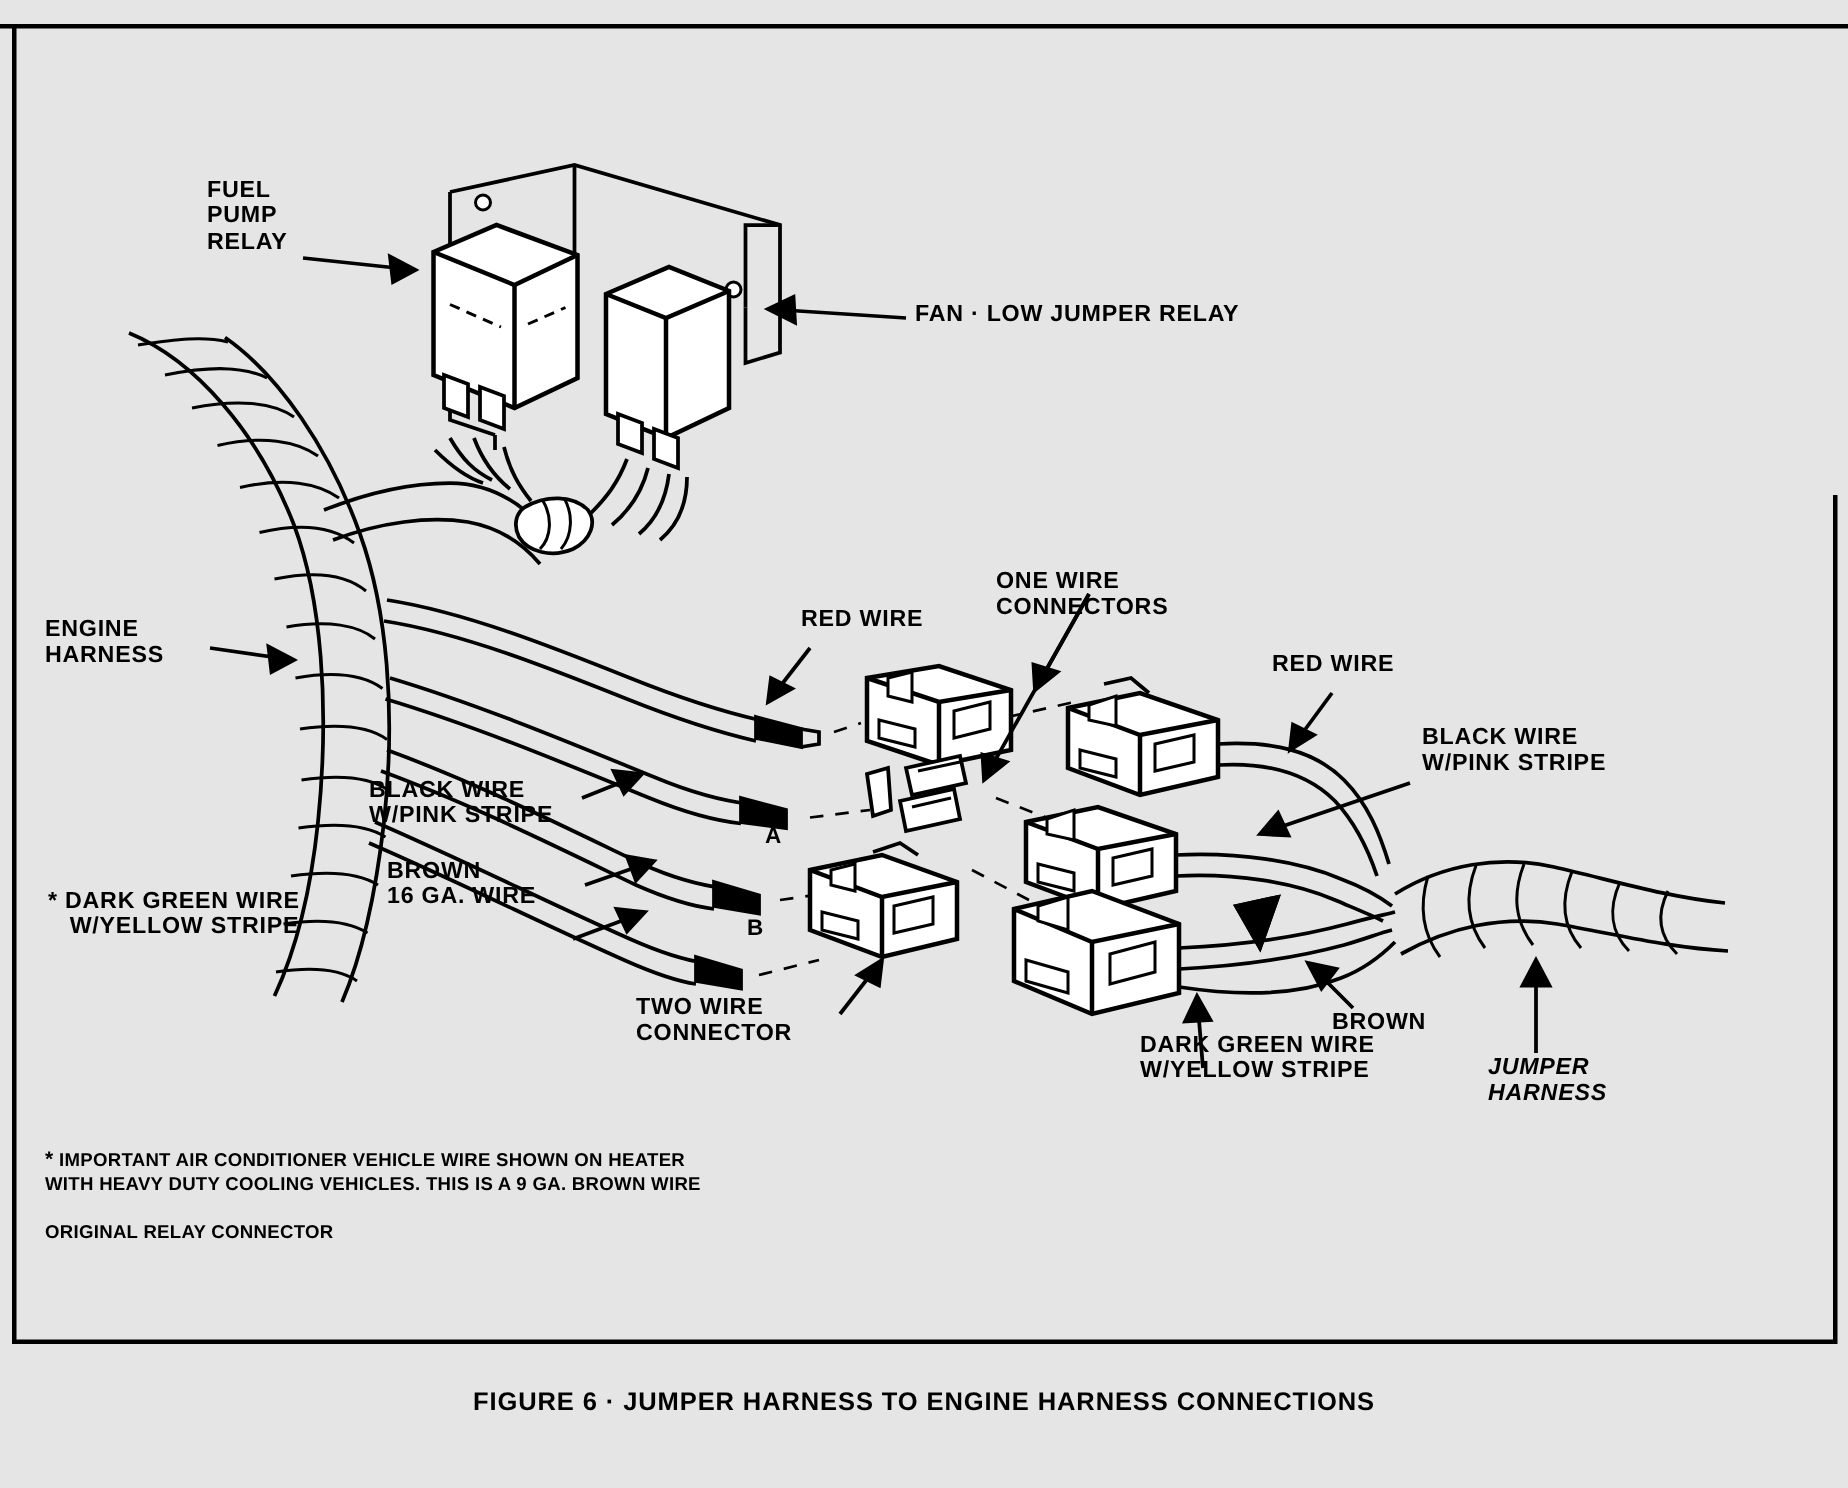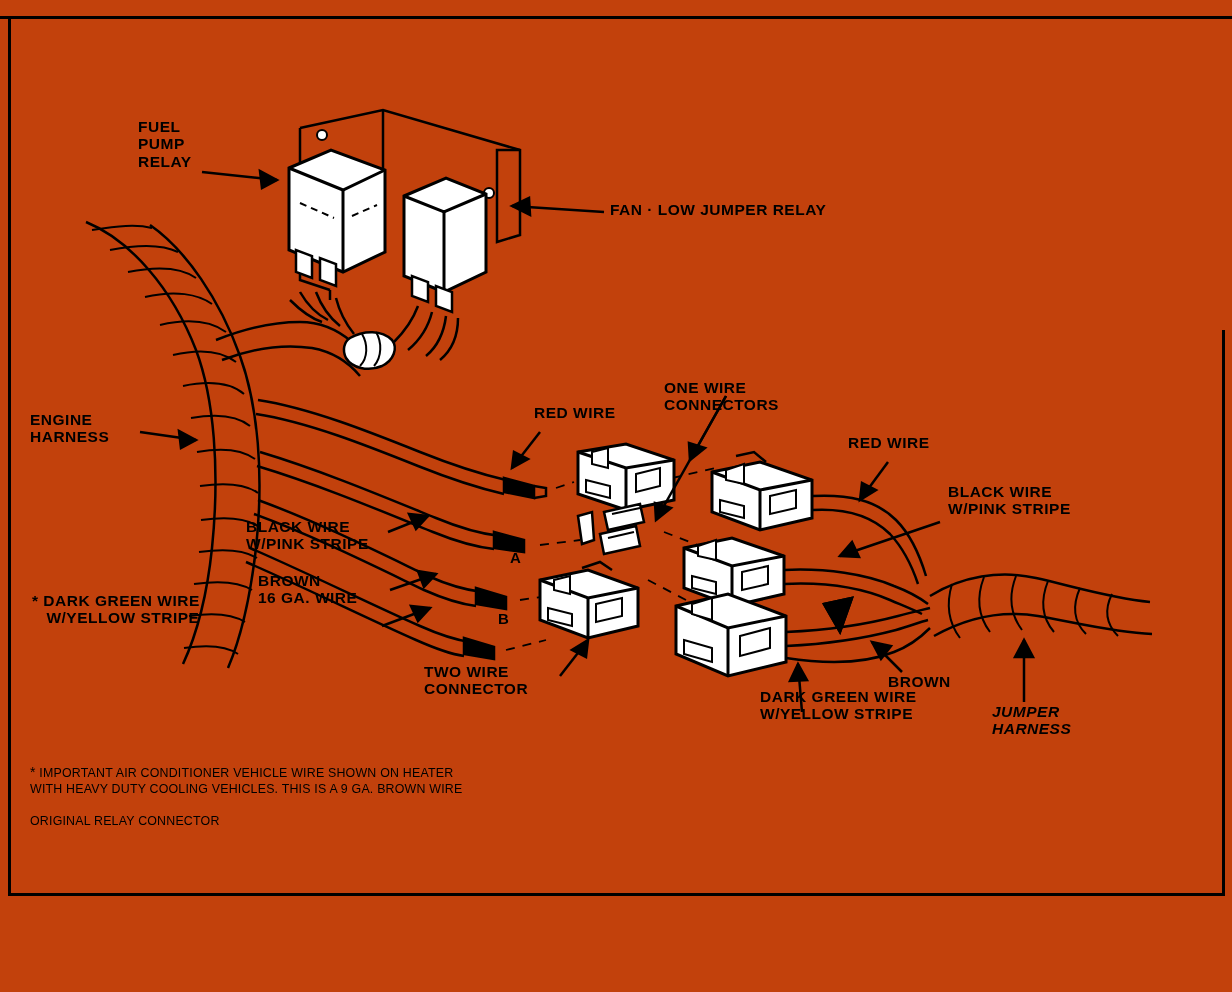--- a/index.html
+++ b/index.html
@@ -4,21 +4,21 @@
 <style>
   html, body {
     margin: 0;
     padding: 0;
     background: #ffffff;
   }
   #page {
     position: relative;
     width: 1232px;
     height: 992px;
-    background: #c2410c;
+    background: #e5e5e5;
     font-family: "Liberation Sans", sans-serif;
     overflow: hidden;
   }
   
   .rule {
     position: absolute;
     background: #000;
   }
   .rule-top   { left: 0;    top: 16px;  width: 1232px; height: 3px; }
   .rule-left  { left: 8px;  top: 16px;  width: 3px;    height: 880px; }
@@ -46,21 +46,21 @@
     font-weight: bold;
     letter-spacing: 0.6px;
     color: #000;
   }
   .footnote {
     position: absolute;
     left: 30px;
     top: 764px;
     width: 660px;
     font-size: 12.4px;
-    font-weight: normal;
+    font-weight: bold;
     line-height: 1.28;
     letter-spacing: 0.2px;
     color: #000;
   }
   .footnote .star { font-size: 14px; }
 
   svg { position: absolute; left: 0; top: 0; }
   .ln { stroke: #000; fill: none; }
   .blk { fill: #000; stroke: #000; }
   .wht { fill: #fff; stroke: #000; }
@@ -351,14 +351,15 @@
   <div class="label lbl-15" style="left:498px; top:611px;">B</div>
 
   <div class="footnote">
     <span class="star">*</span>
     <span>IMPORTANT  AIR CONDITIONER VEHICLE WIRE SHOWN  ON HEATER</span><br>
     <span>WITH HEAVY DUTY COOLING VEHICLES. THIS IS A 9 GA.  BROWN  WIRE</span><br>
     <br>
     <span>ORIGINAL RELAY CONNECTOR</span>
   </div>
 
+  <div class="caption">FIGURE 6 · JUMPER HARNESS TO ENGINE HARNESS CONNECTIONS</div>
 
 </div>
 
 </body></html>

